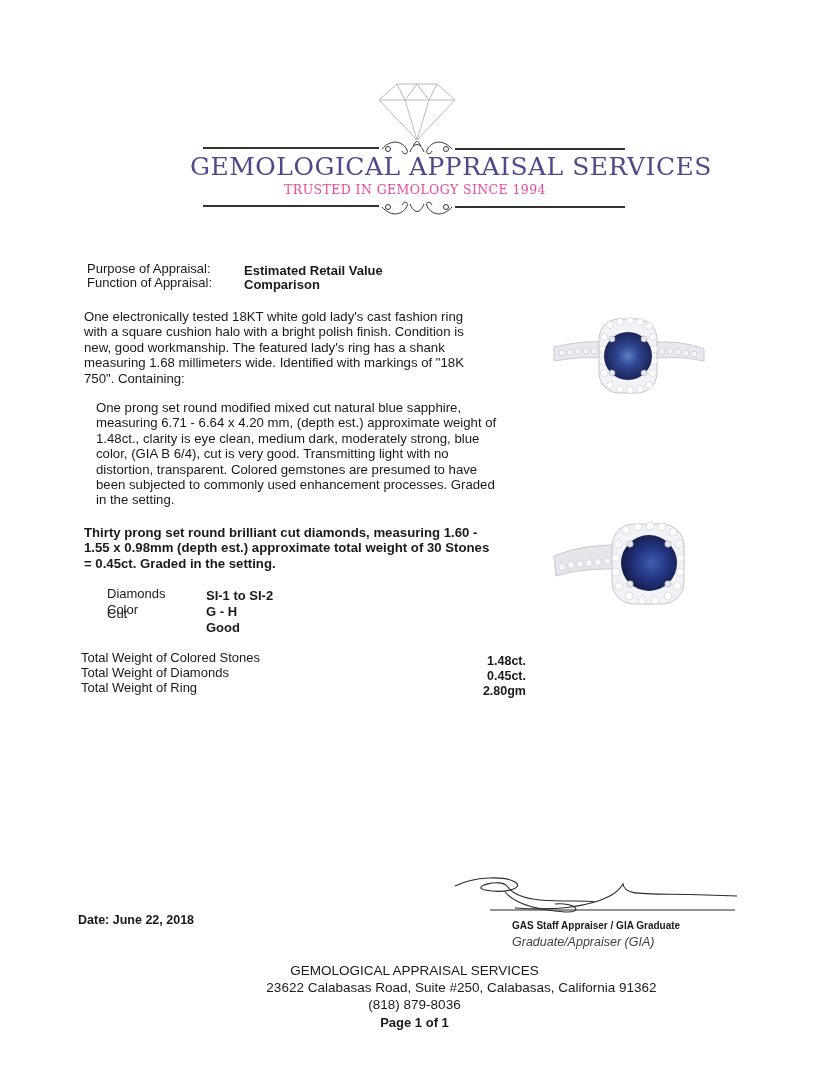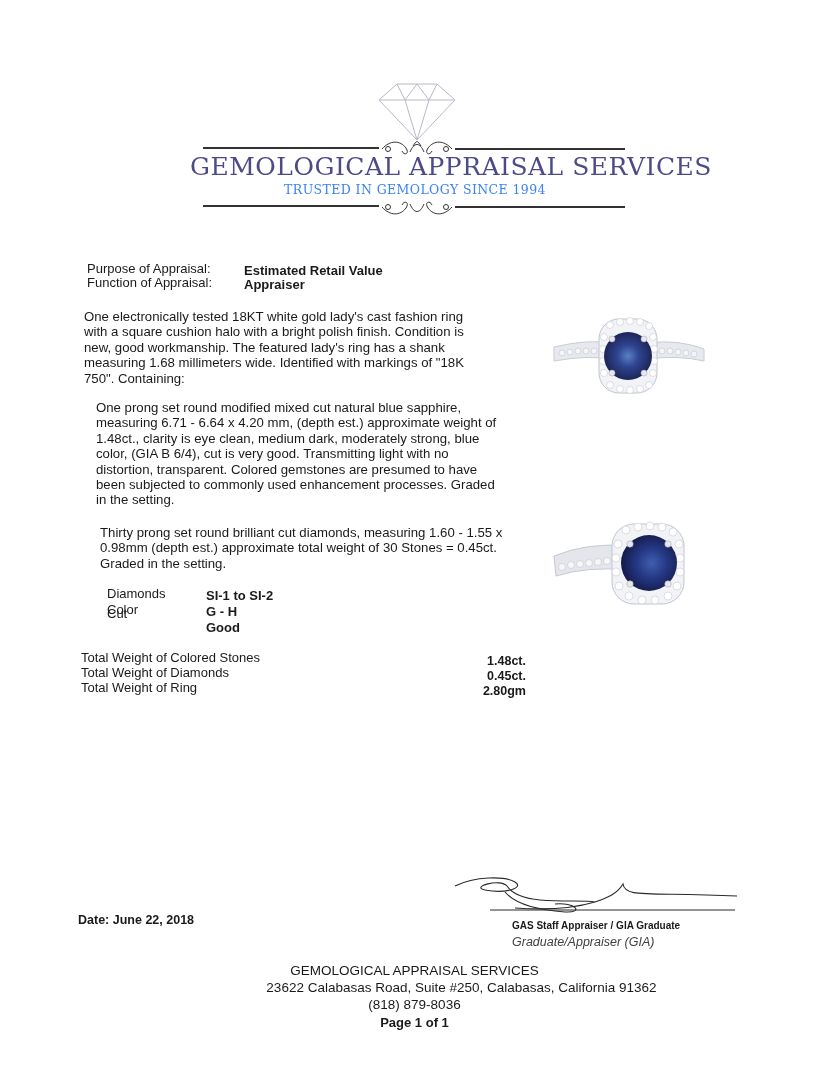--- a/index.html
+++ b/index.html
@@ -9,33 +9,33 @@
   
   #logo-diamond { left:377px; top:82px; width:80px; height:60px; }
   .rule { height:1.5px; background:#333; }
   #rule-top-left { left:203px; top:147px; width:176px; }
   #rule-top-right { left:455px; top:148px; width:170px; }
   #rule-bot-left { left:203px; top:205px; width:176px; }
   #rule-bot-right { left:455px; top:206px; width:170px; }
   #flourish-top { left:380px; top:138px; width:74px; height:22px; }
   #flourish-bot { left:380px; top:196px; width:74px; height:22px; }
   #company-name { left:190px; top:152px; width:450px; text-align:center; font-family:"DejaVu Serif", serif; font-size:25px; letter-spacing:0.5px; color:#4d4a8a; white-space:nowrap; }
-  #tagline { left:190px; top:182px; width:450px; text-align:center; font-family:"DejaVu Serif", serif; font-size:12.5px; letter-spacing:0.4px; color:#3b82f6; white-space:nowrap; }
+  #tagline { left:190px; top:182px; width:450px; text-align:center; font-family:"DejaVu Serif", serif; font-size:12.5px; letter-spacing:0.4px; color:#ec4899; white-space:nowrap; }
 
   
   .lbl { font-size:13px; line-height:15px; }
   .bold { font-weight:bold; }
   #purpose-label { left:87px; top:261px; }
   #purpose-value { left:244px; top:263px; }
   #function-label { left:87px; top:275px; }
   #function-value { left:244px; top:277px; }
   .para { font-size:13.2px; line-height:15.4px; width:405px; }
   #para-ring { left:84px; top:309px; }
   #para-sapphire { left:96px; top:400px; }
-  #para-diamonds { left:100px; top:525px; width:410px; }
+  #para-diamonds { left:84px; top:525px; width:410px;font-weight:bold; }
 
   .grade-row { font-size:13px; line-height:15.5px; }
   #grade-label-0 { left:107px; top:586px; }
   #grade-label-1 { left:107px; top:602px; }
   #grade-label-2 { left:107px; top:606px; }
   #grade-value-0 { left:206px; top:588px; }
   #grade-value-1 { left:206px; top:604px; }
   #grade-value-2 { left:206px; top:620px; }
 
   .tw-label { font-size:13px; line-height:15px; left:81px; }
@@ -93,21 +93,21 @@
     <path d="M72,11 C64,20 54,20 48,12 C44,6 50,4 52,9"></path>
     <circle cx="8" cy="11" r="2.5"></circle>
       <circle cx="66" cy="11" r="2.5"></circle>
     <path d="M30,8 C34,18 40,18 44,8"></path>
   </g>
 </svg>
 
 <div class="abs lbl" id="purpose-label">Purpose of Appraisal:</div>
 <div class="abs lbl bold" id="purpose-value">Estimated Retail Value</div>
 <div class="abs lbl" id="function-label">Function of Appraisal:</div>
-<div class="abs lbl bold" id="function-value">Appraiser</div>
+<div class="abs lbl bold" id="function-value">Comparison</div>
 
 <div class="abs para" id="para-ring">One electronically tested 18KT white gold lady's cast fashion ring with a square cushion halo with a bright polish finish. Condition is new, good workmanship. The featured lady's ring has a shank measuring 1.68 millimeters wide. Identified with markings of "18K 750".  Containing:</div>
 <div class="abs para" id="para-sapphire">One prong set round modified mixed cut natural blue sapphire, measuring 6.71 - 6.64 x 4.20 mm, (depth est.) approximate weight of 1.48ct., clarity is eye clean, medium dark, moderately strong, blue color, (GIA B 6/4), cut is very good. Transmitting light with no distortion, transparent. Colored gemstones are presumed to have been subjected to commonly used enhancement processes. Graded in the setting.</div>
 <div class="abs para" id="para-diamonds">Thirty prong set round brilliant cut diamonds, measuring 1.60 - 1.55 x 0.98mm (depth est.) approximate total weight of 30 Stones = 0.45ct. Graded in the setting.</div>
 
 <div class="abs grade-row" id="grade-label-0">Diamonds</div>
 <div class="abs grade-row bold" id="grade-value-0">SI-1 to SI-2</div>
 <div class="abs grade-row" id="grade-label-1">Color</div>
 <div class="abs grade-row bold" id="grade-value-1">G - H</div>
 <div class="abs grade-row" id="grade-label-2">Cut</div>

